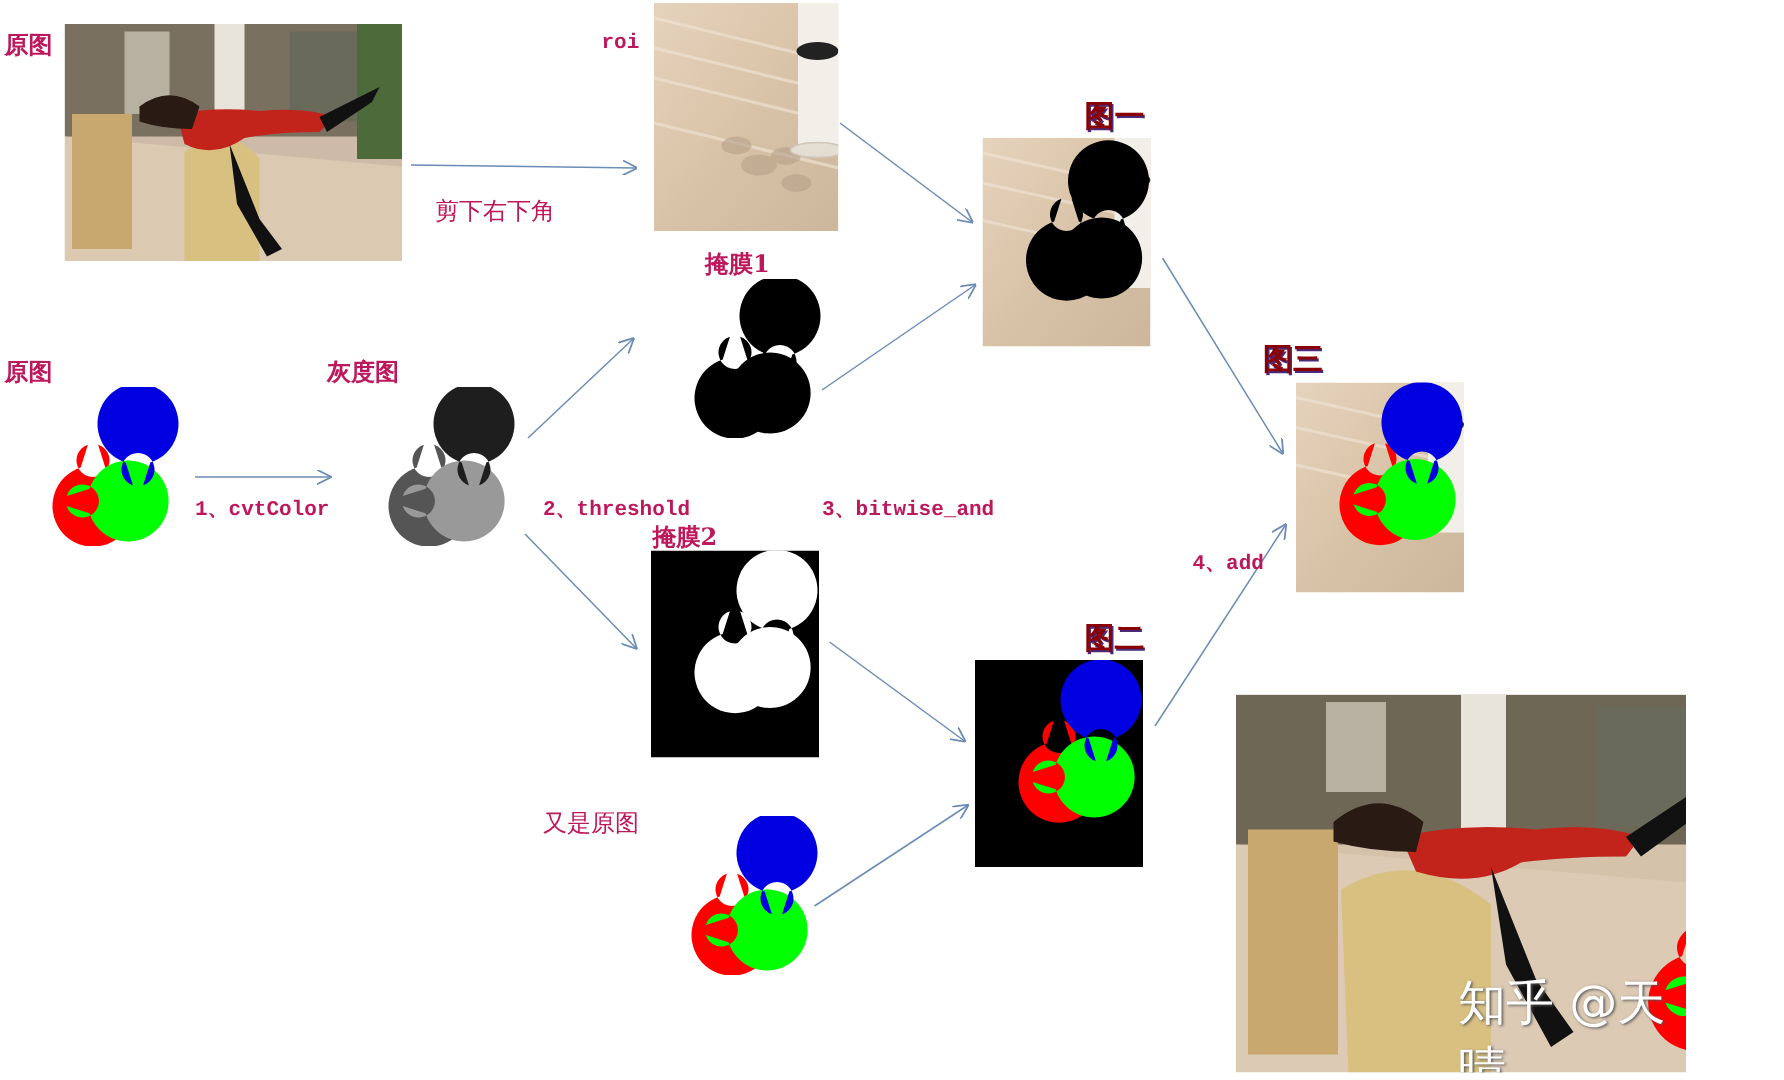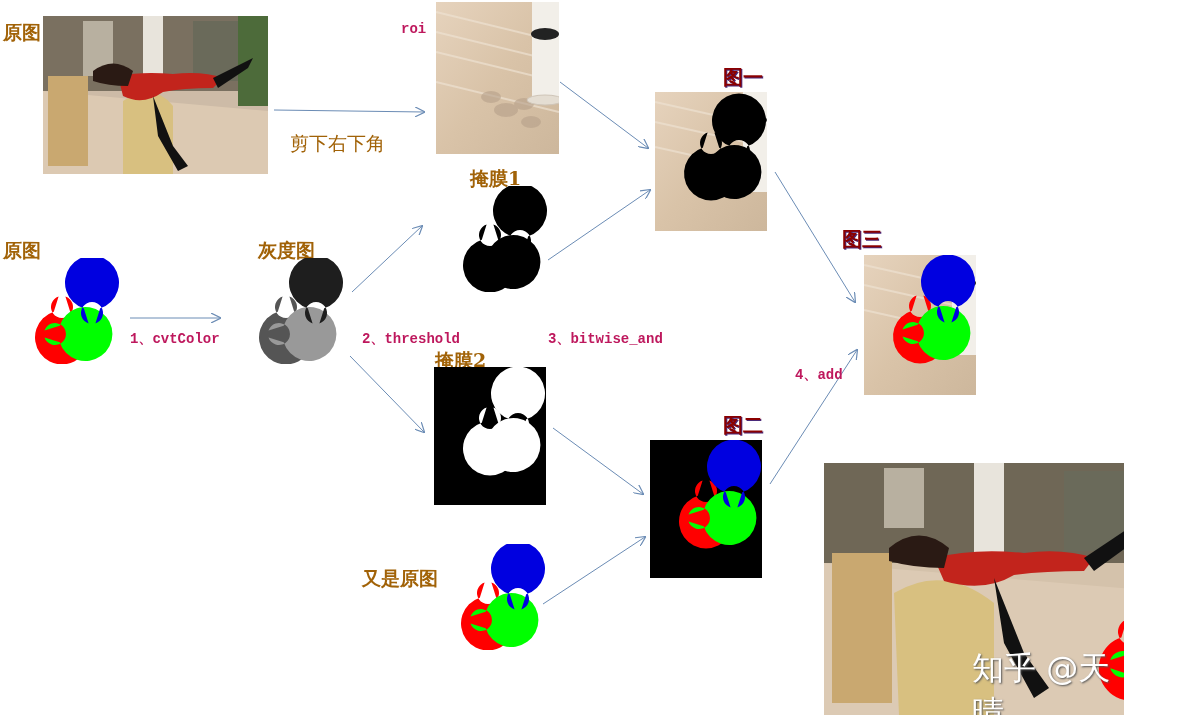--- a/index.html
+++ b/index.html
@@ -1,18 +1,18 @@
 <!DOCTYPE html>
 <html><head>
 <meta charset="utf-8">
 <style>
   html,body{margin:0;padding:0;background:#ffffff;}
   body{width:1189px;height:720px;position:relative;overflow:hidden;font-family:"DejaVu Sans",sans-serif;}
   .abs{position:absolute;}
-  .lbl-cn{font-family:"DejaVu Serif",serif;font-weight:bold;font-size:19px;color:#a16207;}
+  .lbl-cn{font-family:"DejaVu Serif",serif;font-weight:bold;font-size:16px;color:#be185d;}
   .lbl-mono{font-family:"Liberation Mono",monospace;font-weight:bold;font-size:14px;color:#be185d;}
   .lbl-red{font-family:"DejaVu Sans",sans-serif;font-weight:bold;font-size:20px;color:#8b0000;text-shadow:1px 1px 0 #4a2a7a;}
   .photo{overflow:hidden;}
   svg{display:block;}
   .watermark-big{font-family:"DejaVu Sans",sans-serif;font-size:32px;color:#fff;text-shadow:1px 1px 2px #555;}
   .watermark-url{font-family:"Liberation Sans",sans-serif;font-size:15px;color:#fff;text-shadow:1px 1px 1px #444;}
 </style>
 </head>
 <body>
 
@@ -89,21 +89,21 @@
 </div>
 
 <div class="abs lbl-cn" style="left:3px;top:238px;">原图</div>
 <svg class="abs" style="left:6px;top:258px" width="114" height="106" viewBox="0 0 114 106">
   <use href="#ring" transform="translate(56,28)" fill="#ff0000"></use>
   <use href="#ring" transform="translate(28,76) rotate(-90)" fill="#00ff00"></use>
   <use href="#ring" transform="translate(86,76) rotate(180)" fill="#0000e0"></use>
 </svg>
 <div class="abs lbl-mono" style="left:130px;top:330px;">1、cvtColor</div>
 
-<div class="abs lbl-cn" style="left:218px;top:238px;margin-left:40px;">灰度图</div>
+<div class="abs lbl-cn" style="left:218px;top:238px;">灰度图</div>
 <svg class="abs" style="left:230px;top:258px" width="114" height="106" viewBox="0 0 114 106">
   <use href="#ring" transform="translate(56,28)" fill="#555555"></use>
   <use href="#ring" transform="translate(28,76) rotate(-90)" fill="#999999"></use>
   <use href="#ring" transform="translate(86,76) rotate(180)" fill="#1e1e1e"></use>
 </svg>
 <div class="abs lbl-mono" style="left:362px;top:330px;">2、threshold</div>
 
 <div class="abs lbl-cn" style="left:435px;top:166px;margin-left:35px;">掩膜1</div>
 <svg class="abs" style="left:434px;top:186px" width="114" height="106" viewBox="0 0 114 106">
   <use href="#ring" transform="translate(56,28)" fill="#000"></use>
@@ -153,21 +153,21 @@
       <line x1="0" y1="30" x2="112" y2="55"></line>
       <line x1="0" y1="55" x2="112" y2="80"></line>
   </g>
   <rect x="88" y="0" width="24" height="100" fill="#f2efe9"></rect>
   <ellipse cx="100" cy="28" rx="12" ry="5" fill="#222"></ellipse>
   <use href="#ring" transform="translate(56,30)" fill="#ff0000"></use>
   <use href="#ring" transform="translate(28,78) rotate(-90)" fill="#00ff00"></use>
   <use href="#ring" transform="translate(84,78) rotate(180)" fill="#0000e0"></use>
 </svg>
 
-<div class="abs lbl-cn" style="left:362px;top:566px;font-weight:bold;text-align:right;">又是原图</div>
+<div class="abs lbl-cn" style="left:362px;top:539px;font-weight:normal;text-align:right;">又是原图</div>
 <svg class="abs" style="left:432px;top:544px" width="114" height="106" viewBox="0 0 114 106">
   <use href="#ring" transform="translate(56,28)" fill="#ff0000"></use>
   <use href="#ring" transform="translate(28,76) rotate(-90)" fill="#00ff00"></use>
   <use href="#ring" transform="translate(86,76) rotate(180)" fill="#0000e0"></use>
 </svg>
 
 <div class="abs photo" style="left:824px;top:463px;width:300px;height:252px;">
   <svg width="356" height="252" viewBox="0 0 356 252">
     <rect width="356" height="252" fill="#d4c2ab"></rect>
     <rect width="356" height="100" fill="#6f6756"></rect>

